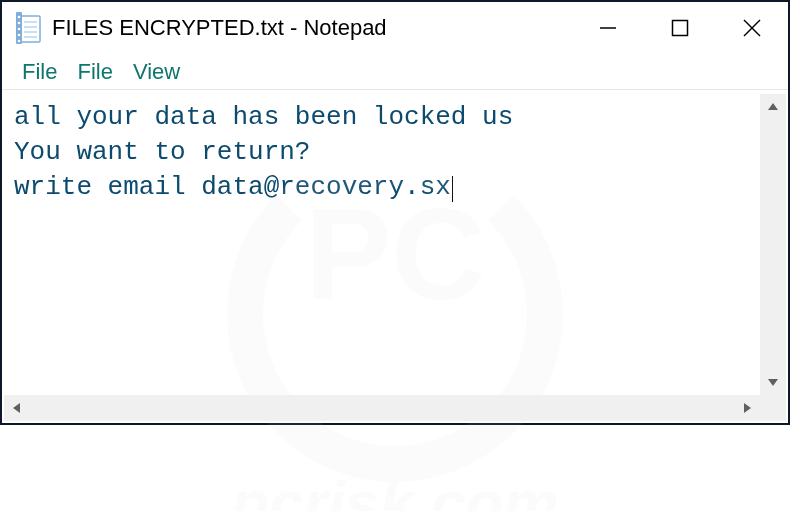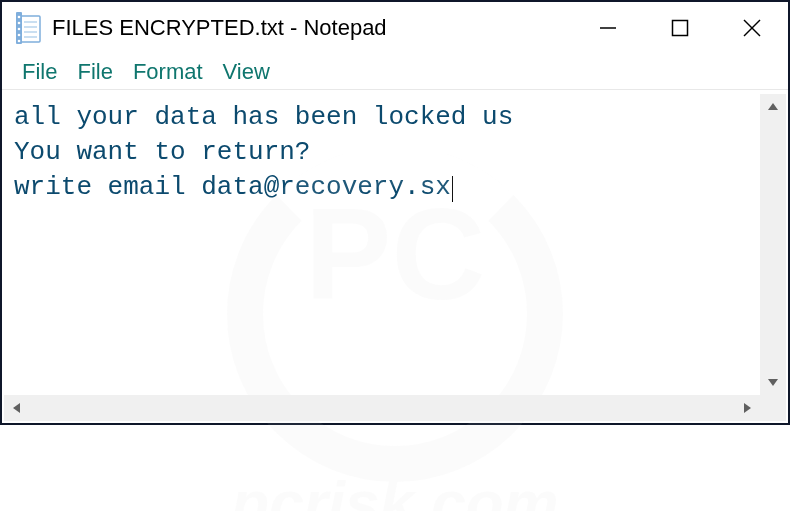--- a/index.html
+++ b/index.html
@@ -187,21 +187,20 @@
             <line x1="2" y1="2" x2="18" y2="18" stroke="#000" stroke-width="1.5"></line>
             <line x1="18" y1="2" x2="2" y2="18" stroke="#000" stroke-width="1.5"></line>
           </svg>
       </div>
     </div>
   </div>
 
   <div class="menubar">
     <span class="menu-item">File</span>
     <span class="menu-item">File</span>
-    <span class="menu-item">Format</span>
     <span class="menu-item">View</span>
   </div>
 
   <div class="textarea-wrap">
     <svg class="watermark" width="520" height="400" viewBox="0 0 520 400">
       <circle cx="260" cy="160" r="150" fill="none" stroke="#d0d0d0" stroke-width="36"></circle>
       <path d="M 155 55 A 150 150 0 0 1 365 55" fill="none" stroke="#fff" stroke-width="40"></path>
       <text x="260" y="145" font-family="Arial" font-size="130" font-weight="bold" fill="#d0d0d0" text-anchor="middle">PC</text>
       <text x="260" y="370" font-family="Arial" font-size="62" font-style="italic" font-weight="bold" fill="#d0d0d0" text-anchor="middle">pcrisk.com</text>
     </svg>

